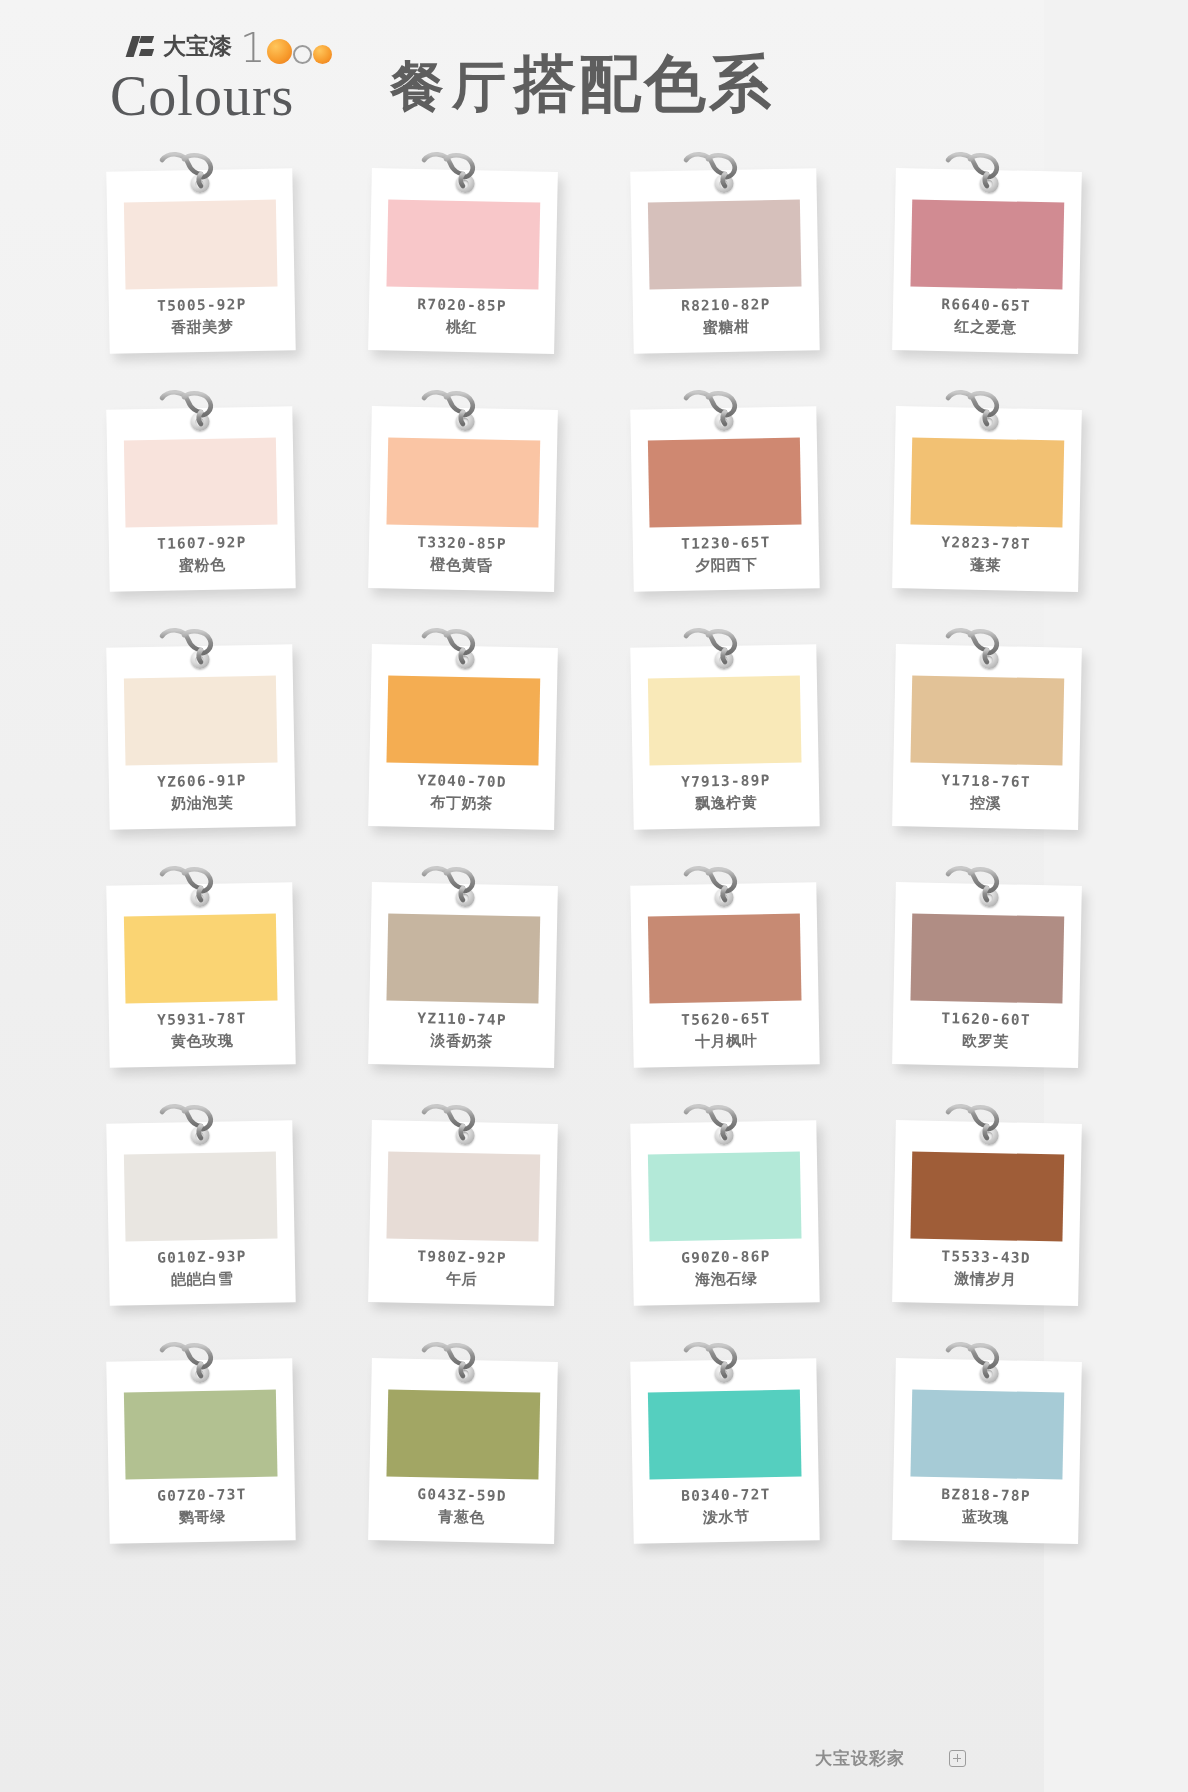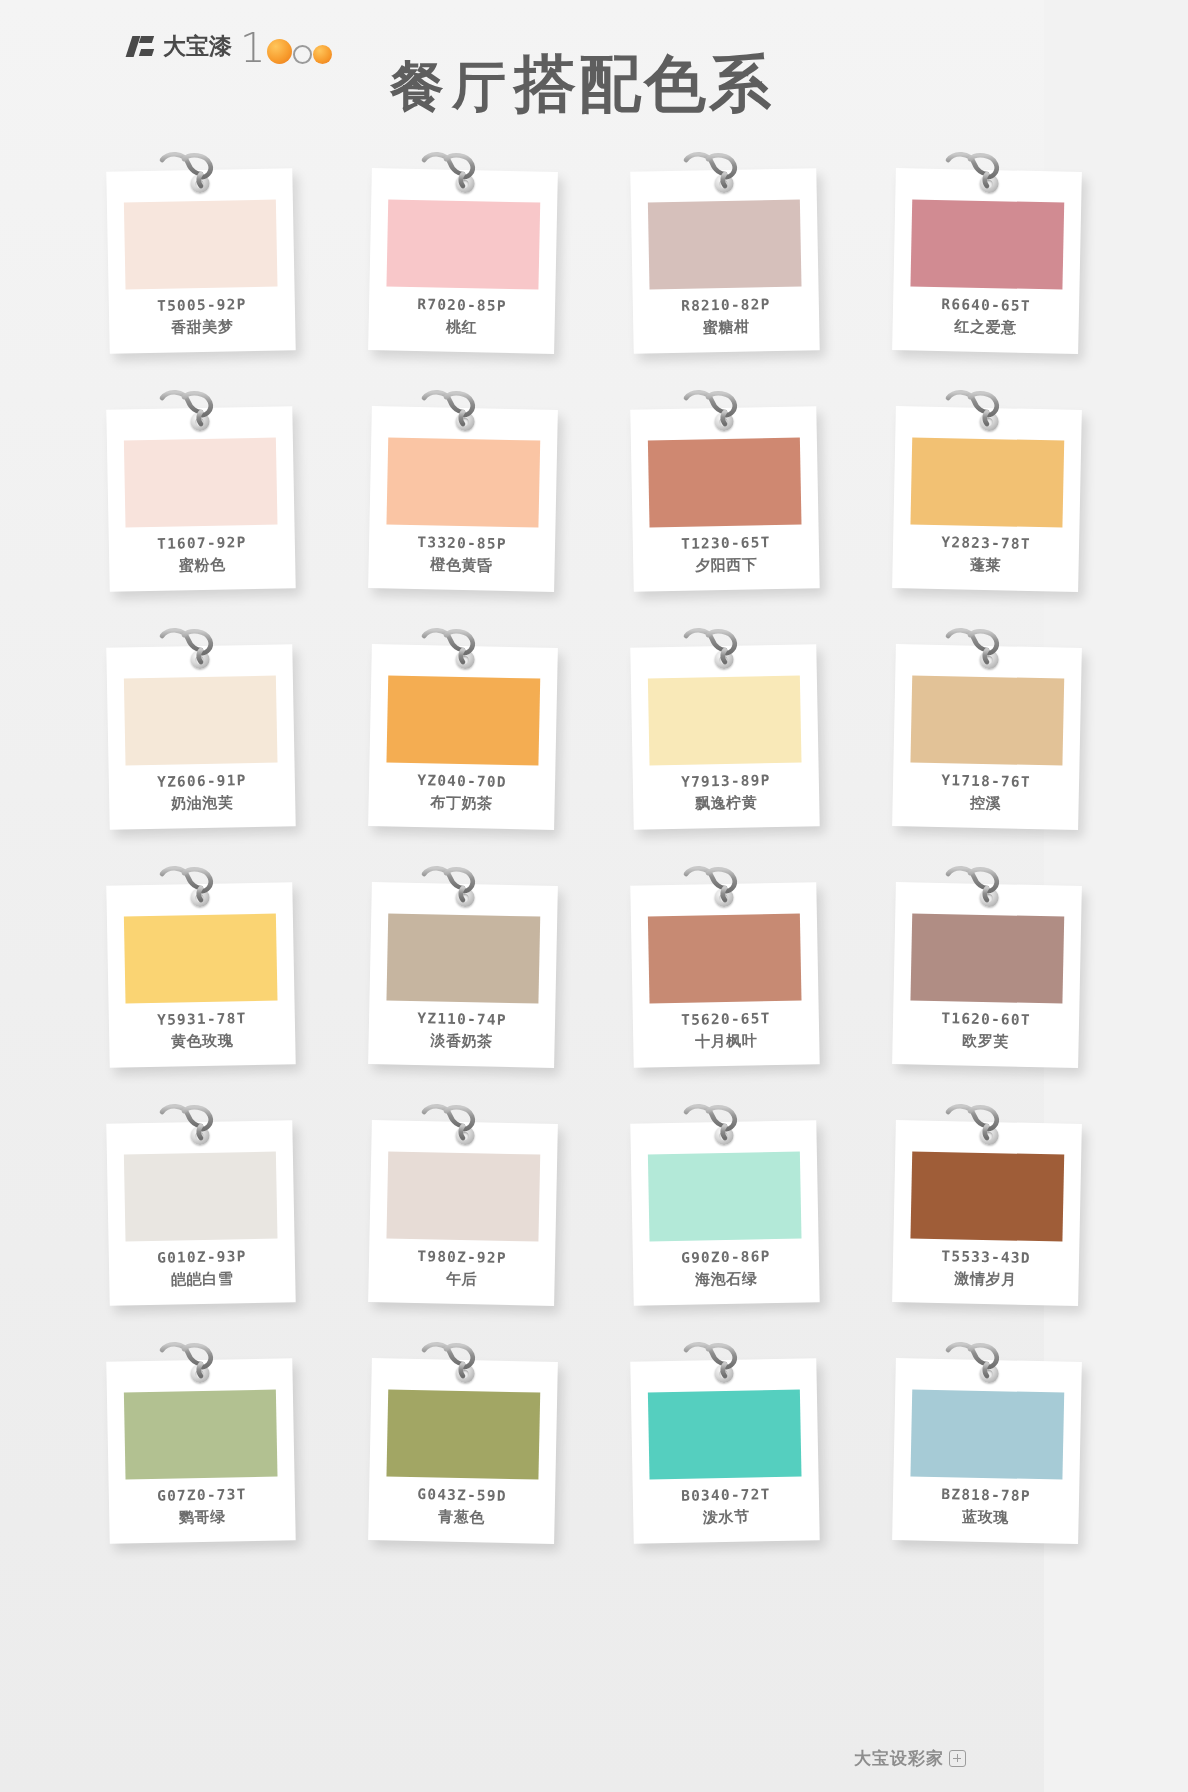--- a/index.html
+++ b/index.html
@@ -210,20 +210,21 @@
     box-shadow: inset 0 1px 2px rgba(0,0,0,0.35);
   }
 
   
   #footer {
     position: absolute;
     right: 78px;
     bottom: 22px;
     display: flex;
     align-items: center;
+    gap: 39px;
   }
   #footer-text {
     font-family: "DejaVu Sans", sans-serif;
     font-size: 17px;
     font-weight: 700;
     color: #8d8d8d;
     letter-spacing: 1px;
   }
   #footer-badge {
     width: 17px; height: 17px;
@@ -255,20 +256,21 @@
             <i class="b3"></i>
         </span>
         <span id="brand-cn">大宝漆</span>
         <span id="brand-num">
           <span class="digit-1">1</span>
           <span class="circ filled big"></span>
           <span class="circ open"></span>
           <span class="circ filled"></span>
         </span>
       </div>
+      <div id="brand-colours">Colours</div>
     </div>
 
     <div id="poster-title">
       <span class="t-big">餐厅</span><span class="t-small">搭配色系</span>
     </div>
   </div>
 
   <div id="grid">
       <div class="cell">
     <div class="hook">

